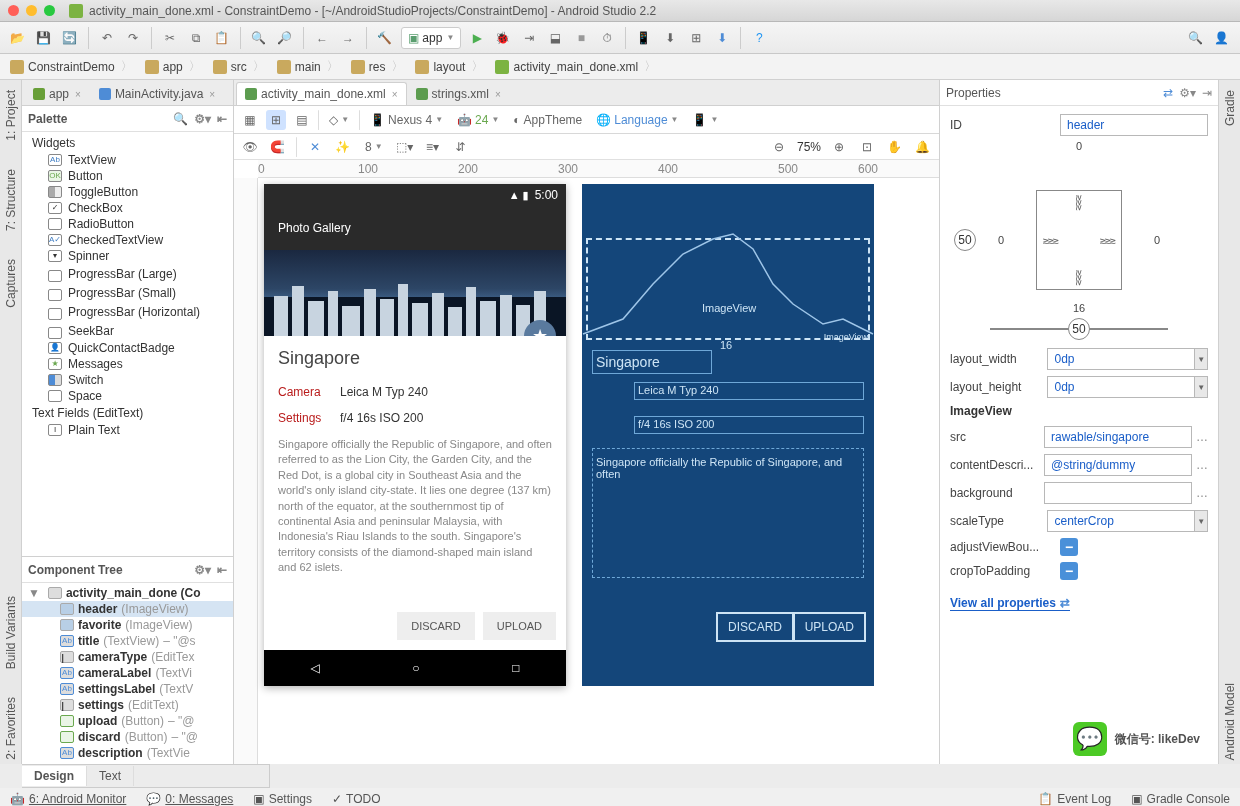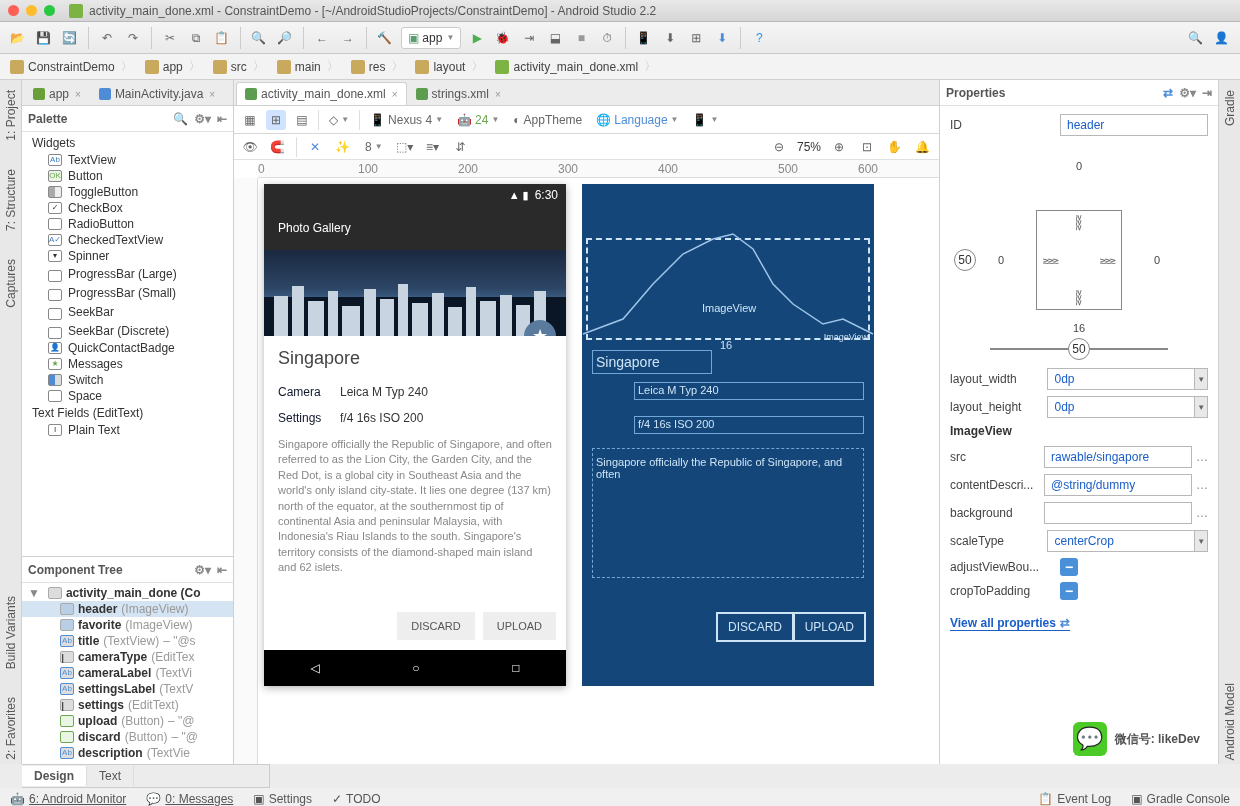--- a/index.html
+++ b/index.html
@@ -91,42 +91,42 @@
 .phone{width:302px;height:502px;background:#fff;box-shadow:0 2px 8px rgba(0,0,0,.3);display:flex;flex-direction:column;position:relative;}
 .status-bar{height:22px;background:#2a2a2a;color:#fff;display:flex;align-items:center;justify-content:flex-end;padding:0 8px;gap:6px;font-size:11px;}
 .app-bar{height:44px;background:#2a2a2a;color:#fff;display:flex;align-items:center;padding:0 14px;font-size:16px;}
 .hdr-img{height:86px;background:linear-gradient(to bottom,#1a2840 0%,#2d4666 45%,#3a5a80 55%,#0a1525 55%,#0a1525 100%);position:relative;overflow:hidden;}
 .skyline{position:absolute;bottom:0;left:0;right:0;height:55px;}
 .skyline rect{fill:#c8d4e0;}
 .fab{position:absolute;right:10px;bottom:-16px;width:32px;height:32px;background:#5a7a9e;border-radius:50%;display:flex;align-items:center;justify-content:center;color:#fff;font-size:18px;}
 .content{padding:12px 14px;flex:1;overflow:hidden;}
 .content h1{font-size:18px;font-weight:normal;color:#444;margin-bottom:16px;}
 .metapair{display:flex;gap:14px;margin-bottom:12px;font-size:12px;}
-.metapair .lbl{color:#0f172a;width:48px;}
+.metapair .lbl{color:#b91c1c;width:48px;}
 .metapair .val{color:#333;}
 .desc{font-size:11px;color:#888;line-height:1.4;margin-top:8px;}
 .btn-row{padding:6px 10px 10px;display:flex;justify-content:flex-end;gap:8px;}
 .btn{padding:8px 14px;background:#eee;border:none;color:#555;font-size:11px;cursor:pointer;}
 .navbar{height:36px;background:#000;display:flex;align-items:center;justify-content:space-around;color:#fff;}
 
 
 .blueprint{width:292px;height:502px;background:#14467a;position:relative;color:#b8d4ec;font-size:10px;}
 .bp-box{position:absolute;border:1px solid #6fa8d8;}
 .bp-dashed{border:1px dashed #6fa8d8;}
 .bp-text{position:absolute;color:#cde4f5;font-size:11px;}
 .bp-btn{position:absolute;border:2px solid #cde4f5;padding:6px 10px;color:#cde4f5;font-size:10px;}
 .mountain{position:absolute;top:40px;left:0;right:0;height:120px;}
 .mountain svg{width:100%;height:100%;}
 .mountain path{fill:none;stroke:#9ec5e8;stroke-width:1.5;}
 
 
 .props{ width:278px; background:#fff; display:flex; flex-direction:column;}
-.props .panel-head{font-weight:bold;}
+.props .panel-head{font-weight:normal;}
 .props-body{flex:1;padding:8px 10px;overflow:hidden;}
-.id-row{display:flex;align-items:center;margin-bottom:24px;}
+.id-row{display:flex;align-items:center;margin-bottom:4px;}
 .prop-label{width:110px;color:#444;}
 .prop-input{flex:1;height:22px;border:1px solid #b8b8b8;padding:0 6px;color:#1a5ec8;background:#fff;}
 .prop-input.blk{color:#333;}
 .prop-dd{width:14px;height:22px;background:#e8e8e8;border:1px solid #b8b8b8;border-left:none;display:flex;align-items:center;justify-content:center;font-size:8px;color:#666;cursor:pointer;}
 .constraint-diagram{height:200px;display:flex;align-items:center;justify-content:center;position:relative;margin-bottom:8px;}
 .cd-box{width:86px;height:100px;border:1px solid #888;position:relative;}
 .cd-spring{position:absolute;font-family:monospace;font-size:10px;color:#666;letter-spacing:-1px;}
 .cd-num{position:absolute;font-size:11px;color:#444;}
 .cd-circle{position:absolute;width:22px;height:22px;border:1px solid #888;border-radius:50%;background:#fff;display:flex;align-items:center;justify-content:center;font-size:10px;}
 .cd-slider{position:absolute;height:2px;background:#888;bottom:10px;}
@@ -310,25 +310,25 @@
       <div class="item">
           <span class="pic line"></span>
           <span>ProgressBar (Large)</span>
         </div>
       <div class="item">
           <span class="pic line"></span>
           <span>ProgressBar (Small)</span>
         </div>
       <div class="item">
           <span class="pic line"></span>
+          <span>ProgressBar (Horizontal)</span>
+        </div>
+      <div class="item">
+          <span class="pic line"></span>
           <span>SeekBar</span>
-        </div>
-      <div class="item">
-          <span class="pic line"></span>
-          <span>SeekBar (Discrete)</span>
         </div>
       <div class="item">
           <span class="pic">👤</span>
           <span>QuickContactBadge</span>
         </div>
       <div class="item">
           <span class="pic star">★</span>
           <span>Messages</span>
         </div>
       <div class="item">
@@ -474,21 +474,21 @@
         <span style="left:200px">200</span>
         <span style="left:300px">300</span>
         <span style="left:400px">400</span>
         <span style="left:520px">500</span>
         <span style="left:600px">600</span>
       </div>
       <div class="ruler-v"></div>
       <div class="canvas">
 
         <div class="phone">
-          <div class="status-bar">▲ ▮ <span>6:30</span></div>
+          <div class="status-bar">▲ ▮ <span>5:00</span></div>
           <div class="app-bar">
               <span>Photo Gallery</span>
             </div>
           <div class="hdr-img">
             <svg class="skyline" viewBox="0 0 300 55" preserveAspectRatio="none">
                 <rect x="10" y="15" width="14" height="40"></rect>
                 <rect x="28" y="5" width="12" height="50"></rect>
                 <rect x="44" y="20" width="16" height="35"></rect>
                 <rect x="64" y="10" width="10" height="45"></rect>
                 <rect x="78" y="25" width="18" height="30"></rect>

